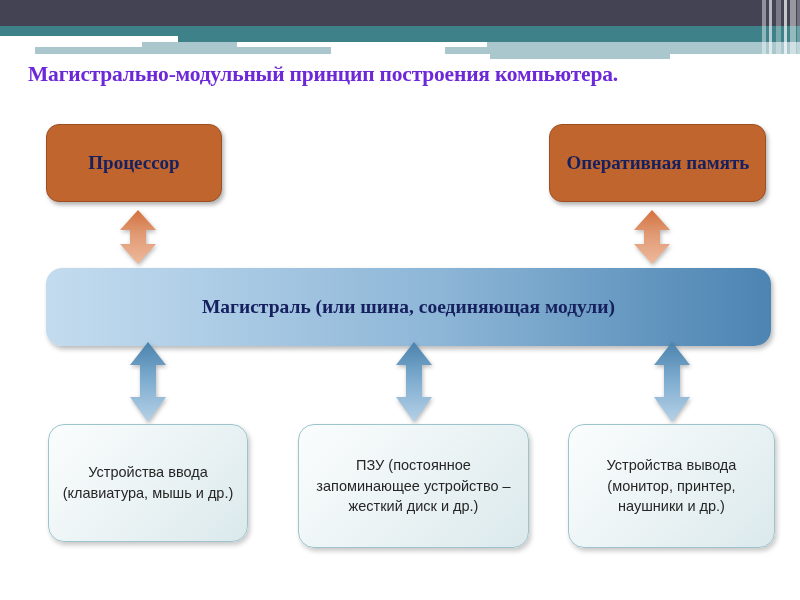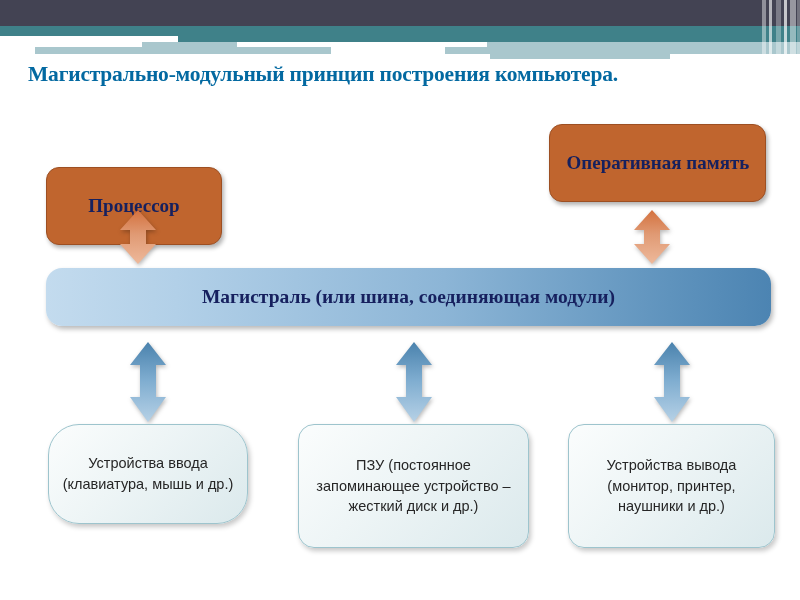--- a/index.html
+++ b/index.html
@@ -95,21 +95,21 @@
   .vs6 { left: 797px; width: 3px;  background: rgba(255,255,255,0.25); }
 
   
   .slide-title {
     position: absolute;
     left: 28px; top: 62px;
     width: 744px;
     font-family: "Liberation Serif", serif;
     font-weight: bold;
     font-size: 21.5px;
-    color: #0369a1;
+    color: #6d28d9;
     letter-spacing: -0.2px;
     white-space: nowrap;
   }
 
   
   .box-orange {
     position: absolute;
     background: #c0652e;
     border: 1.5px solid #9d4f22;
     border-radius: 13px;
@@ -119,28 +119,28 @@
     justify-content: center;
     text-align: center;
     font-family: "Liberation Serif", serif;
     font-weight: bold;
     font-size: 19px;
     line-height: 1.22;
     color: #16205e;
     box-sizing: border-box;
     padding: 4px 8px;
   }
-  #box-processor { left: 46px;  top: 124px; width: 176px; height: 78px; margin-top: 43px; }
+  #box-processor { left: 46px;  top: 124px; width: 176px; height: 78px; }
   #box-ram       { left: 549px; top: 124px; width: 217px; height: 78px; padding-left: 9px; }
 
   
   .bus-bar {
     position: absolute;
     left: 46px; top: 268px;
-    width: 725px; height: 58px;
+    width: 725px; height: 78px;
     background: linear-gradient(to right, #c3dbee 0%, #b2d0e8 18%, #8cb5d6 55%, #5f93bd 86%, #4c84b2 100%);
     border-radius: 16px;
     box-shadow: 2px 3px 5px rgba(0,0,0,0.28);
     display: flex;
     align-items: center;
     justify-content: center;
     font-family: "Liberation Serif", serif;
     font-weight: bold;
     font-size: 19.5px;
     color: #16205e;
@@ -158,21 +158,21 @@
     align-items: center;
     justify-content: center;
     text-align: center;
     font-family: "Liberation Sans", sans-serif;
     font-size: 14.5px;
     line-height: 1.42;
     color: #262626;
     box-sizing: border-box;
     padding: 4px 9px;
   }
-  #box-input  { left: 48px;  top: 424px; width: 200px; height: 100px; border-radius: 31px; }
+  #box-input  { left: 48px;  top: 424px; width: 200px; height: 118px; }
   #box-rom    { left: 298px; top: 424px; width: 231px; height: 124px; }
   #box-output { left: 568px; top: 424px; width: 207px; height: 124px; }
 
   
   .arrow { position: absolute; }
   .arrow svg { display: block; filter: drop-shadow(1.5px 2px 2px rgba(0,0,0,0.28)); }
 
   #arrow-proc-bus { left: 116px; top: 208px; }
   #arrow-ram-bus  { left: 630px; top: 208px; }
   #arrow-bus-in   { left: 126px; top: 340px; }

